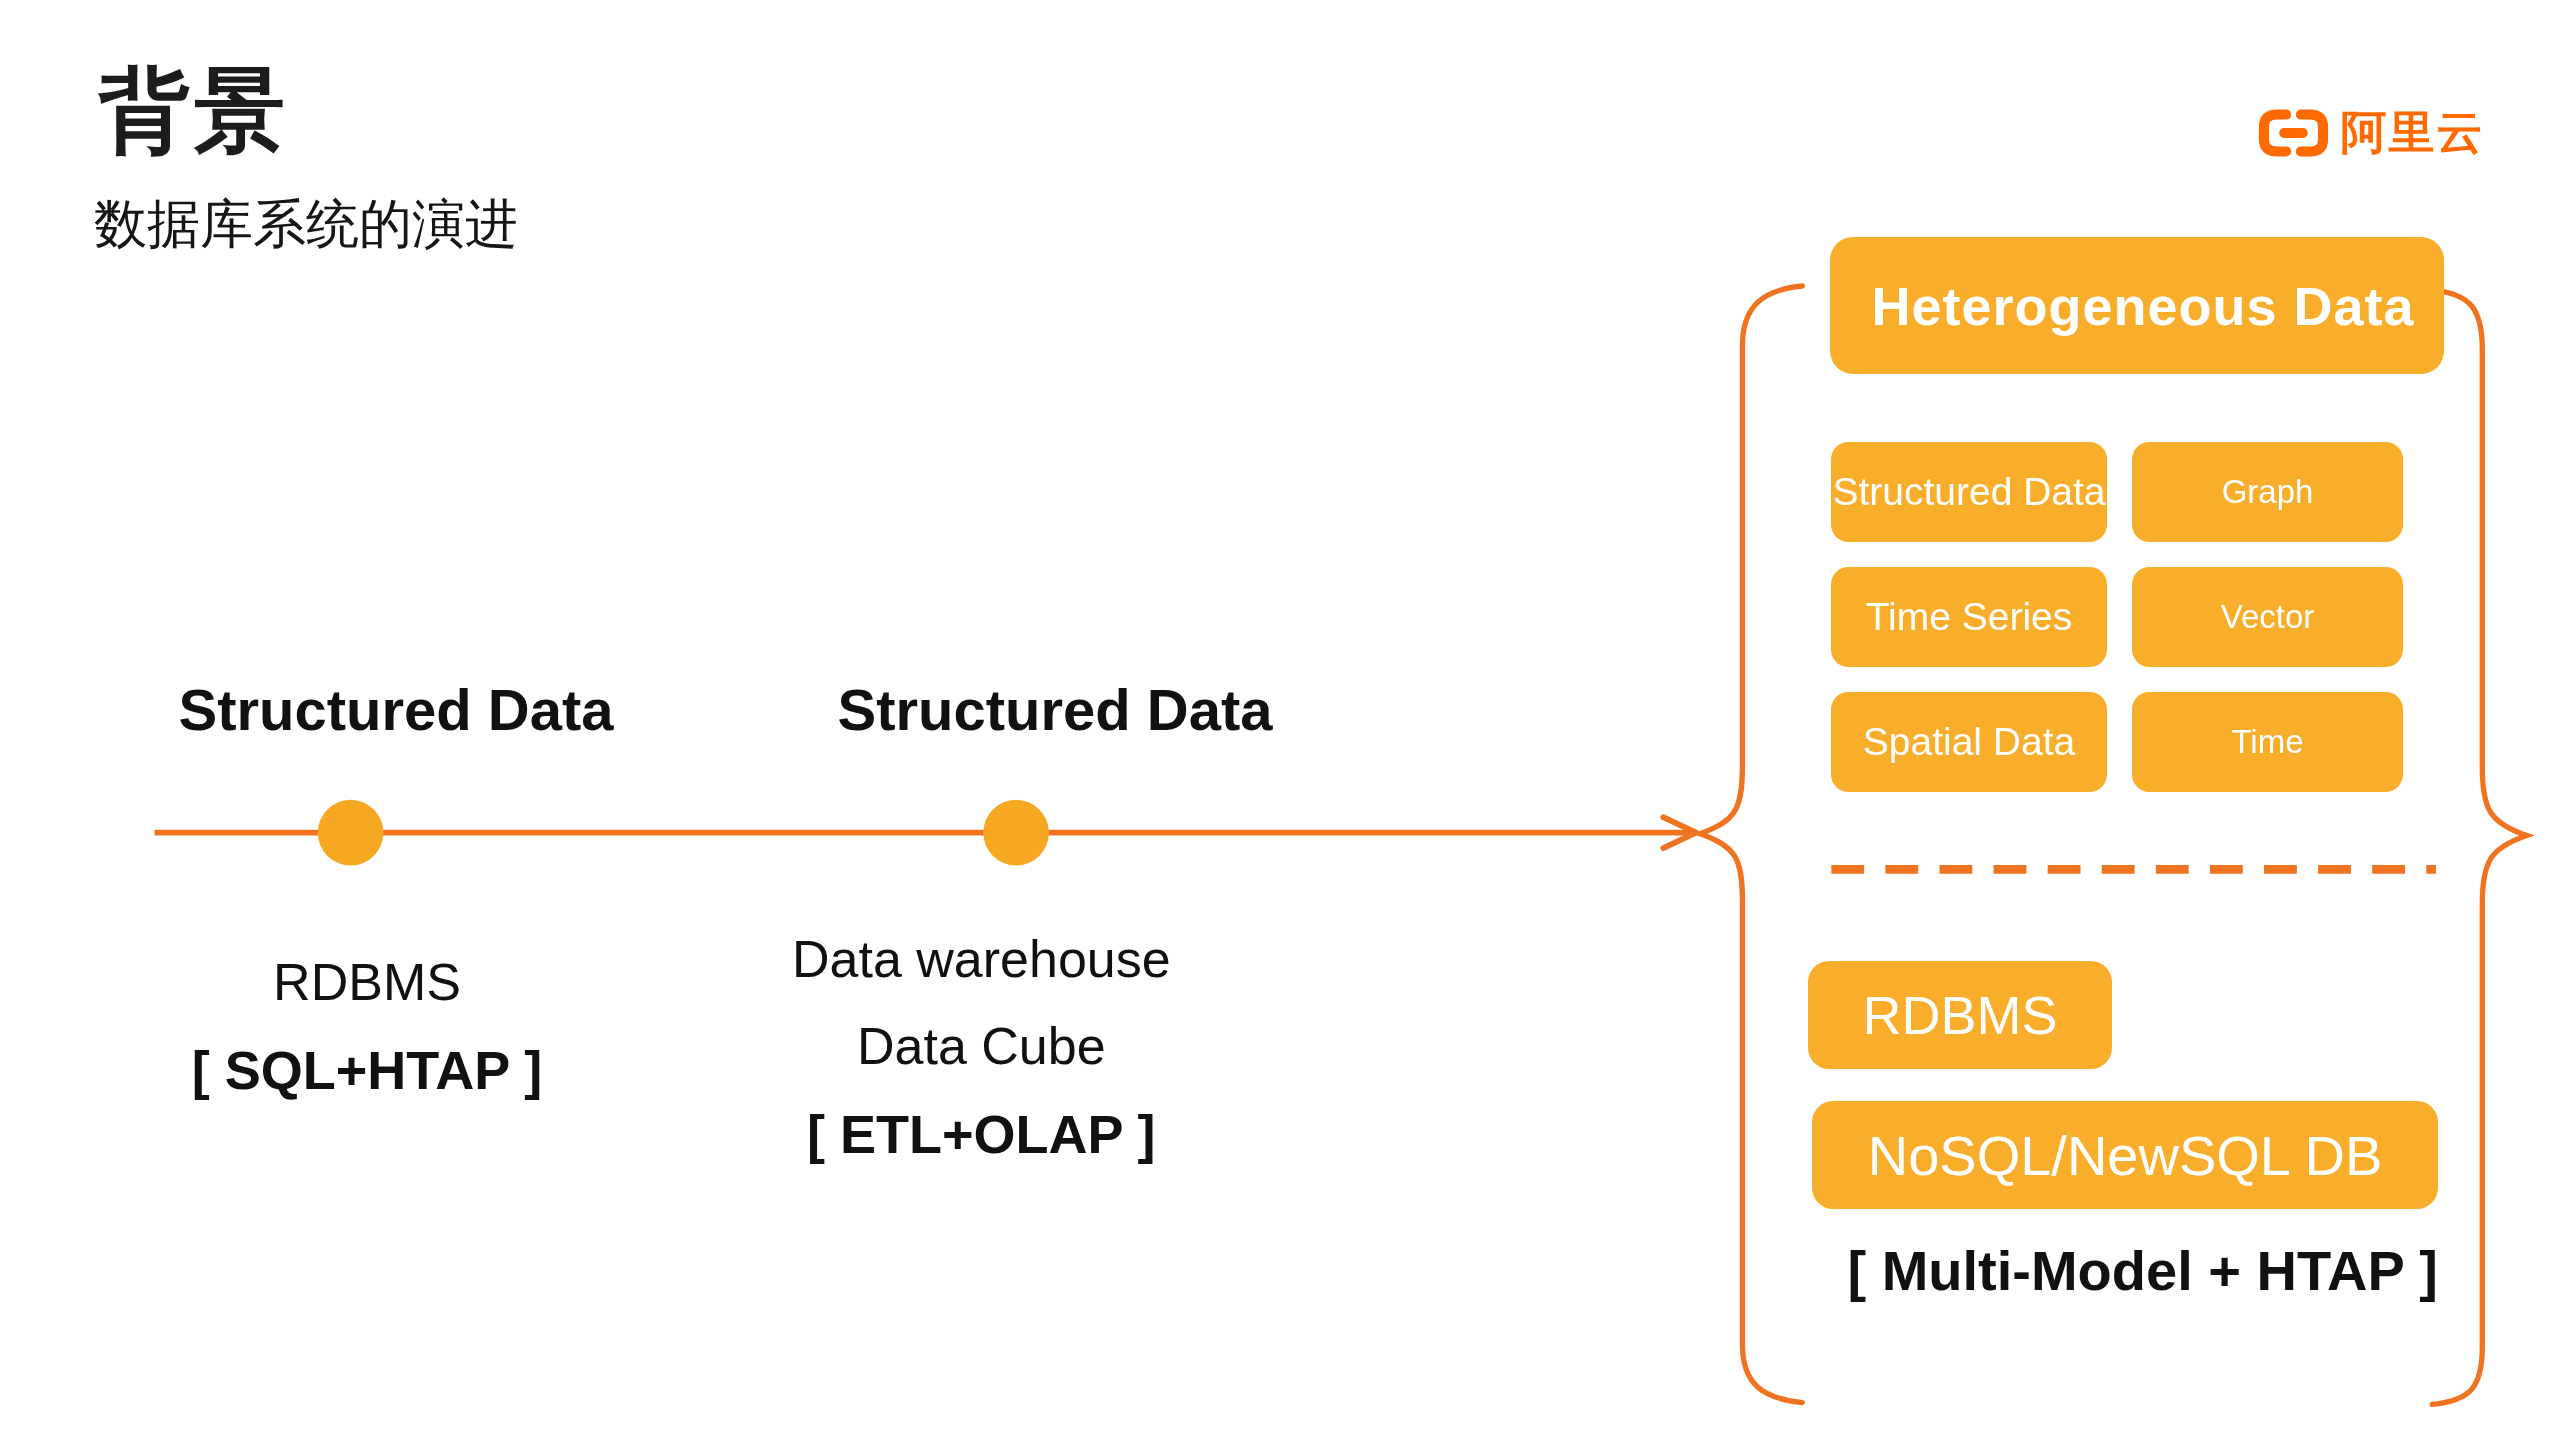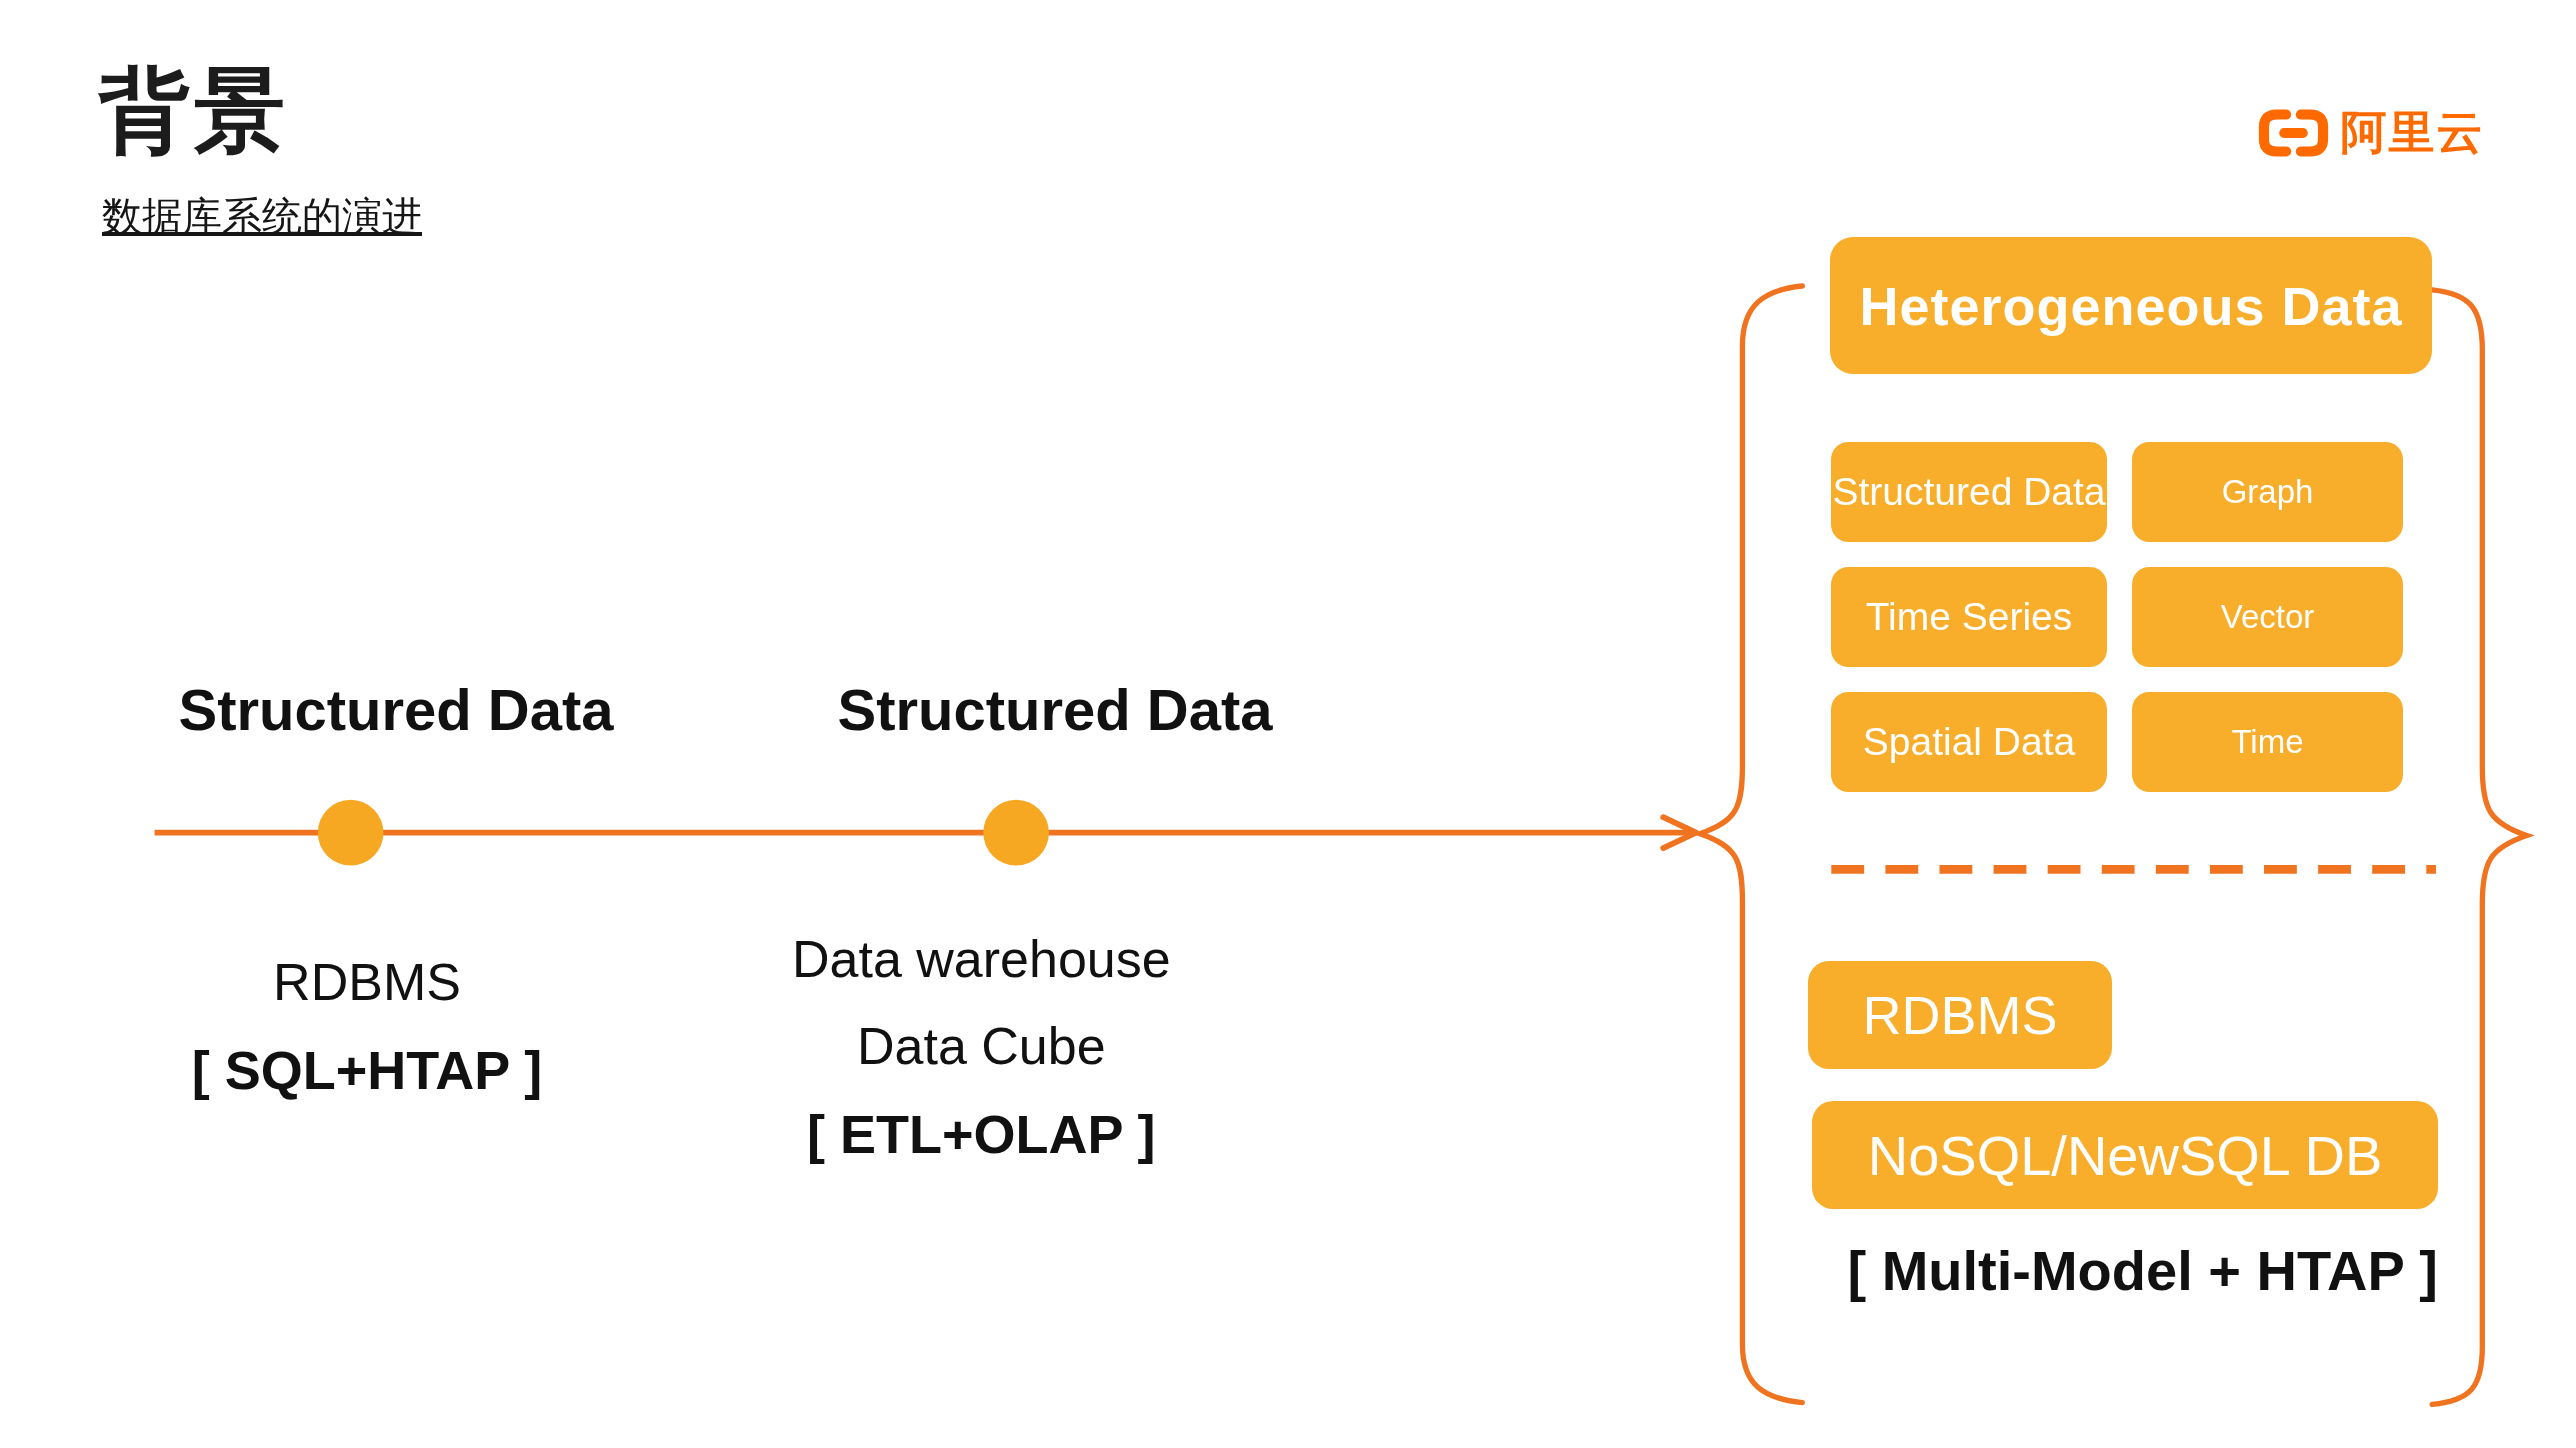--- a/index.html
+++ b/index.html
@@ -15,41 +15,41 @@
     width:2576px;height:1449px;
     background:#ffffff;
     overflow:hidden;
     font-family:"Liberation Sans","DejaVu Sans",sans-serif;
     color:var(--ink);
   }
   .abs{position:absolute;}
 
   
   .title{left:99px;top:50px;font-size:91px;font-weight:600;letter-spacing:3.9px;color:#1c1c1c;}
-  .subtitle{left:102px;top:189px;font-size:40px;font-weight:400;color:#161616;text-decoration:underline;}
+  .subtitle{left:94px;top:189px;font-size:53px;font-weight:400;color:#161616;}
 
   
   .logo{left:2258px;top:102px;display:flex;align-items:center;gap:11.6px;}
   .logo-text{font-size:46px;font-weight:700;color:var(--logo);letter-spacing:1.9px;}
 
   
   .stage-label{font-size:58px;font-weight:700;color:#111;text-align:center;white-space:nowrap;}
   .stage1-label{left:135px;top:676px;width:522px;}
   .stage2-label{left:794px;top:676px;width:522px;}
 
   
   .stage-detail{font-size:52px;color:#111;}
   .stage1-detail{left:174px;top:939px;width:386px;text-align:center;}
   .stage2-detail{left:792px;top:916px;text-align:center;}
   .detail-line{line-height:87px;font-weight:400;}
   .tech-line{line-height:89px;font-weight:700;font-size:54px;}
 
   
   .obox{background:var(--box);color:#ffffff;display:flex;align-items:center;justify-content:center;text-align:center;}
-  .panel-header{left:1830px;top:237px;width:602px;height:137px;border-radius:23px;font-size:54px;font-weight:700;letter-spacing:1px;}
+  .panel-header{left:1830px;top:237px;width:602px;height:137px;border-radius:23px;font-size:54px;font-weight:700;letter-spacing:1px;padding-left:12px;}
   .type-grid{
     left:1831px;top:442px;
     display:grid;
     grid-template-columns:276px 271px;
     grid-auto-rows:100px;
     column-gap:25px;row-gap:25px;
   }
   .type-box{border-radius:17.4px;line-height:1.18;}
   .type-left{font-size:39px;}
   .type-right{font-size:33px;}

